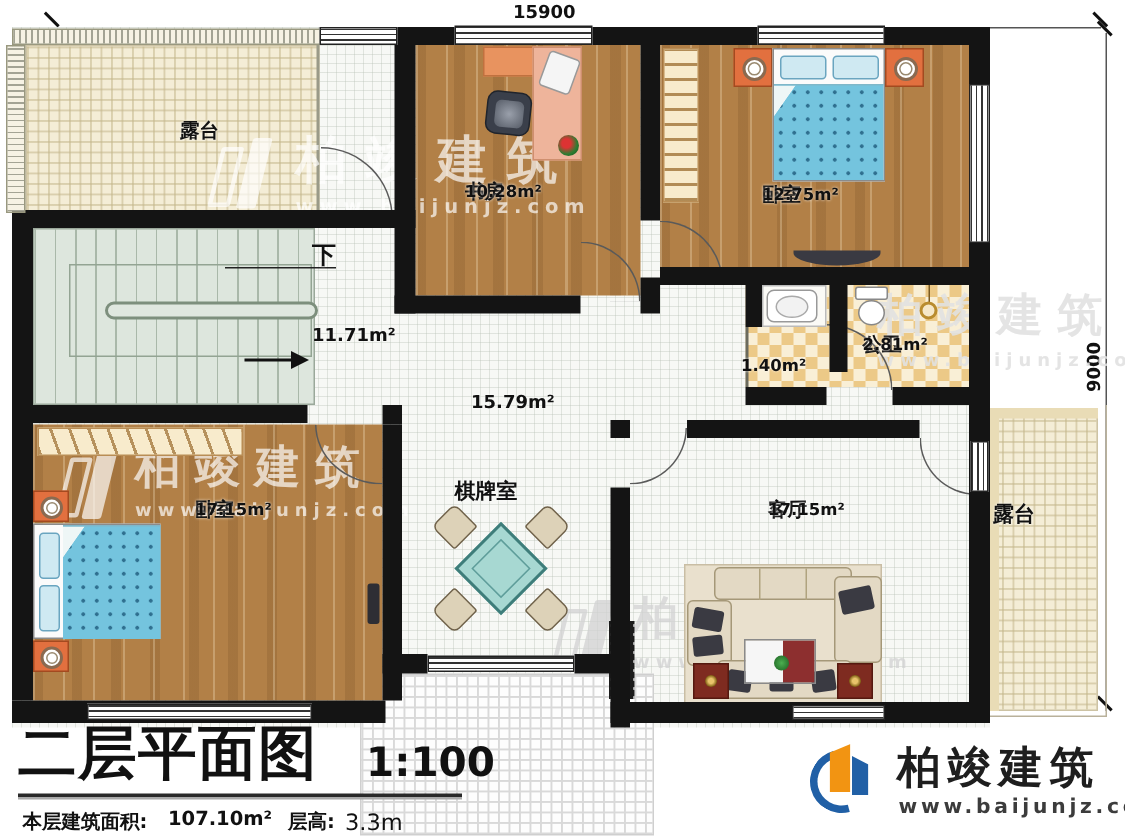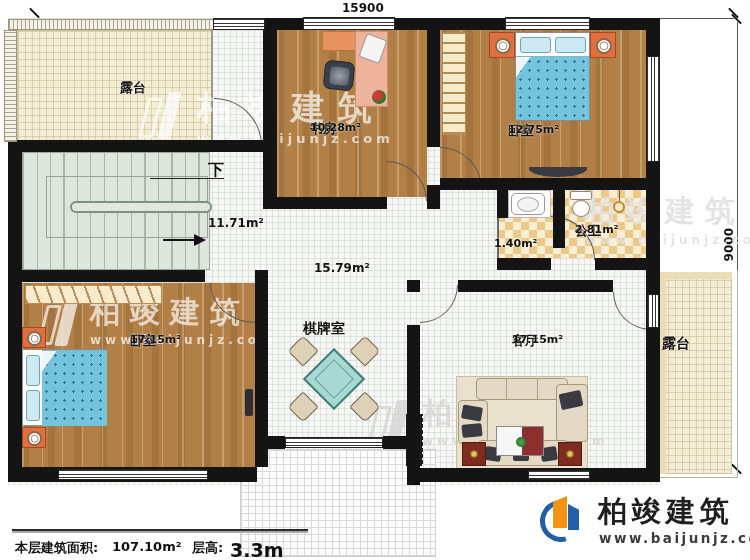--- a/index.html
+++ b/index.html
@@ -302,25 +302,27 @@
   </div>
   <div class="rlbl" style="left:512px;top:334px;width:75px;">
     <span class="nm">客厅</span>
     <span class="ar">17.15m²</span>
   </div>
   <div class="rlbl" style="left:662px;top:335px;width:70px;font-size:14px;">
     <span class="nm" style="font-size:14px;">露台</span>
   </div>
 
   <div style="left:12px;top:480px;width:330px;height:78px;">
+    <span style="left:0;top:0;font-size:39px;font-weight:900;color:#111;letter-spacing:1px;line-height:1.2;">二层平面图</span>
+    <span style="left:232px;top:13px;font-size:27px;font-weight:bold;color:#111;">1:100</span>
     <span style="left:0;top:49px;width:296px;height:4px;background:linear-gradient(#2a2a2a 60%,#aaa 60%);"></span>
     <span style="left:3px;top:59px;font-size:13px;font-weight:bold;color:#111;">本层建筑面积:</span>
     <span style="left:100px;top:59px;font-size:13px;font-weight:bold;color:#111;">107.10m²</span>
     <span style="left:180px;top:59px;font-size:13px;font-weight:bold;color:#111;">层高:</span>
-    <span style="left:218px;top:59px;font-size:19px;font-weight:bold;color:#111;">3.3m</span>
+    <span style="left:218px;top:59px;font-size:15px;font-weight:normal;color:#111;">3.3m</span>
   </div>
 
   <div style="left:538px;top:488px;width:200px;height:62px;">
     <span style="left:0;top:2px;width:52px;height:58px;">
       <span style="left:2px;top:10px;width:42px;height:42px;border:5px solid #2160a6;border-top-color:transparent;border-right-color:transparent;border-radius:50%;transform:rotate(30deg);"></span>
       <span style="left:15px;top:6px;width:14px;height:32px;background:#f29412;clip-path:polygon(0 18%,100% 0,100% 100%,0 100%);"></span>
       <span style="left:30px;top:14px;width:11px;height:26px;background:#2160a6;clip-path:polygon(0 0,100% 22%,100% 100%,0 100%);"></span>
     </span>
     <span style="left:60px;top:4px;font-size:29px;font-weight:900;color:#1e1e1e;letter-spacing:5px;white-space:nowrap;">柏竣建筑</span>
     <span style="left:61px;top:42px;font-size:13.5px;font-weight:bold;color:#3c3c3c;letter-spacing:2.5px;white-space:nowrap;">www.baijunjz.com</span>

